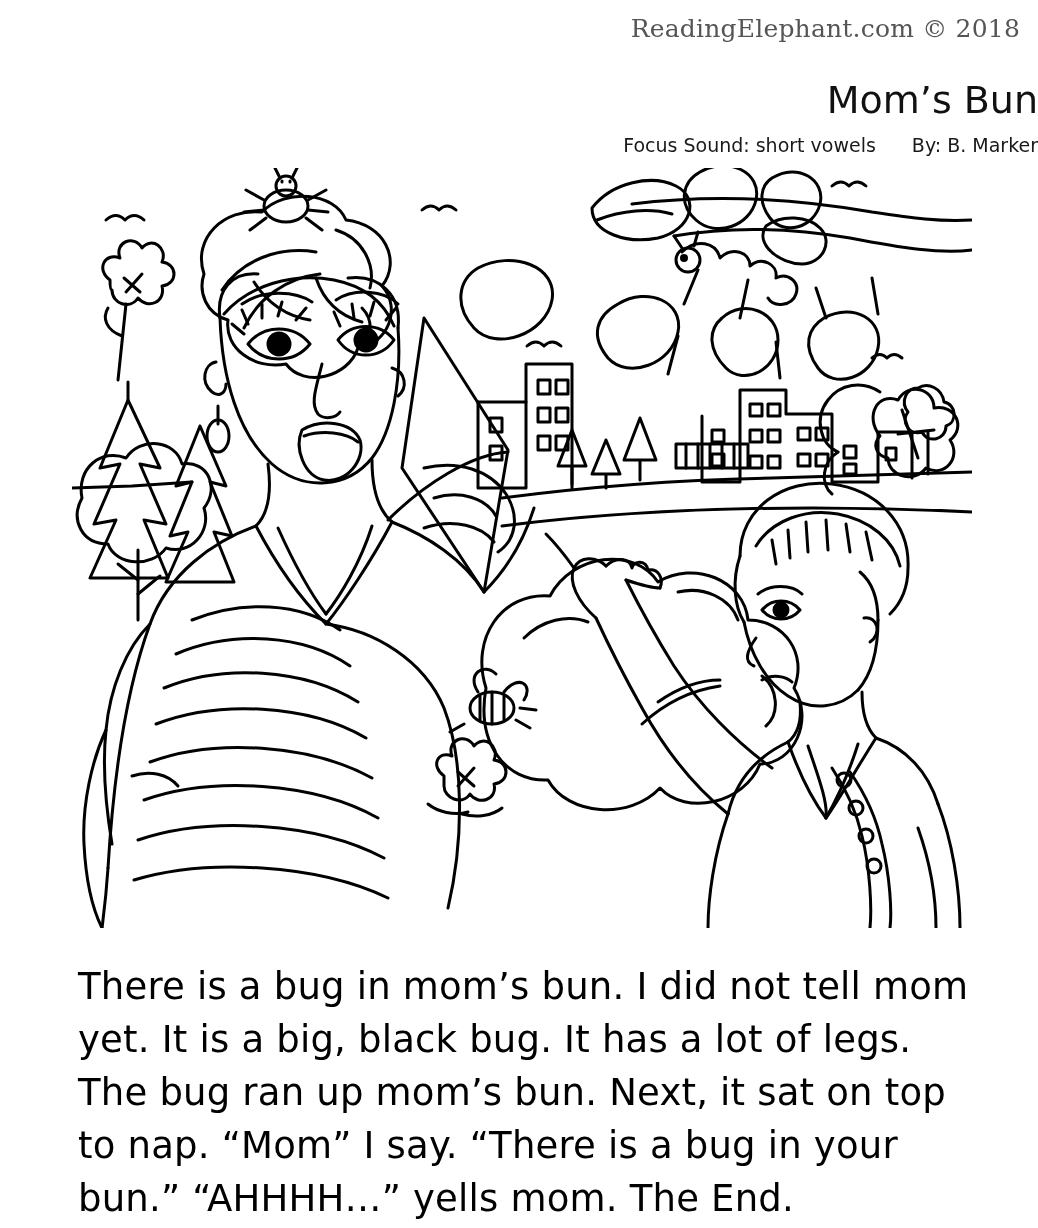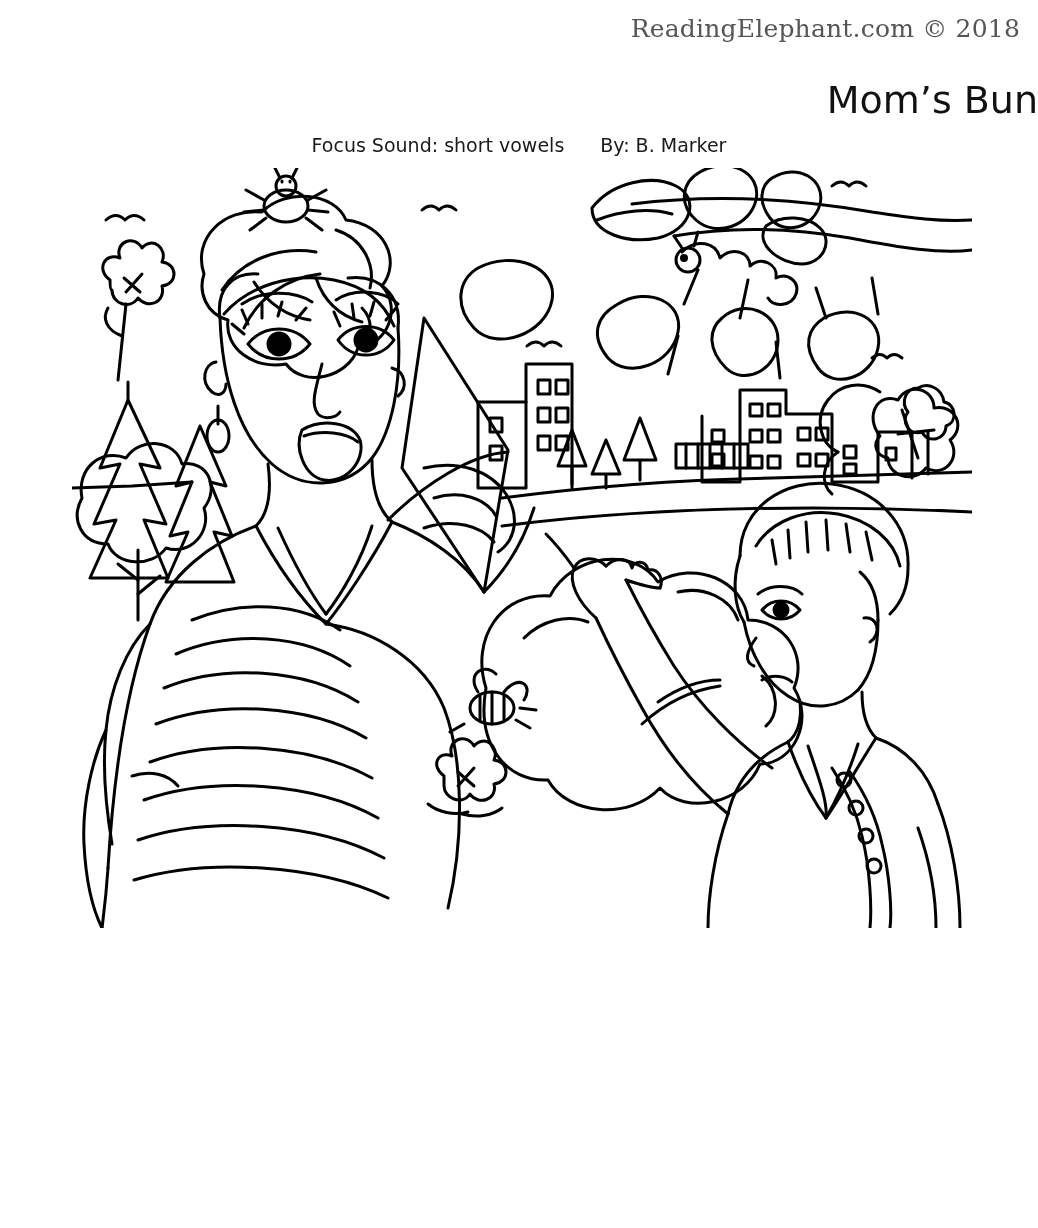--- a/index.html
+++ b/index.html
@@ -41,21 +41,21 @@
     font-family: "DejaVu Sans", sans-serif;
     font-size: 38px;
     font-weight: 400;
     color: #111111;
   }
   .subtitle-row {
     position: absolute;
     top: 134px;
     left: 0;
     width: 100%;
-    text-align: center;
+    text-align: right;
     font-size: 19px;
     color: #1a1a1a;
     white-space: nowrap;
   }
   .subtitle-row .gap {
     display: inline-block;
     width: 36px;
   }
   .illustration {
     position: absolute;
@@ -337,14 +337,15 @@
         <path d="M500 262 L486 298 L514 298 Z M500 298 L500 316"></path>
         <path d="M534 272 L520 306 L548 306 Z M534 306 L534 320"></path>
         <path d="M568 250 L552 292 L584 292 Z M568 292 L568 312"></path>
         <path d="M846 220 C834 220 828 234 836 244 C828 254 838 268 850 264 C856 276 874 272 874 258 C886 254 884 236 872 234 C870 220 856 214 846 220 Z"></path>
         <path d="M856 264 L856 306"></path>
       </g>
 
     </svg>
   </div>
 
+  <div class="story">There is a bug in mom’s bun. I did not tell mom yet. It is a big, black bug. It has a lot of legs. The bug ran up mom’s bun. Next, it sat on top to nap. “Mom” I say. “There is a bug in your bun.” “AHHHH…” yells mom. The End.</div>
 
 </div>
 
 </body></html>

